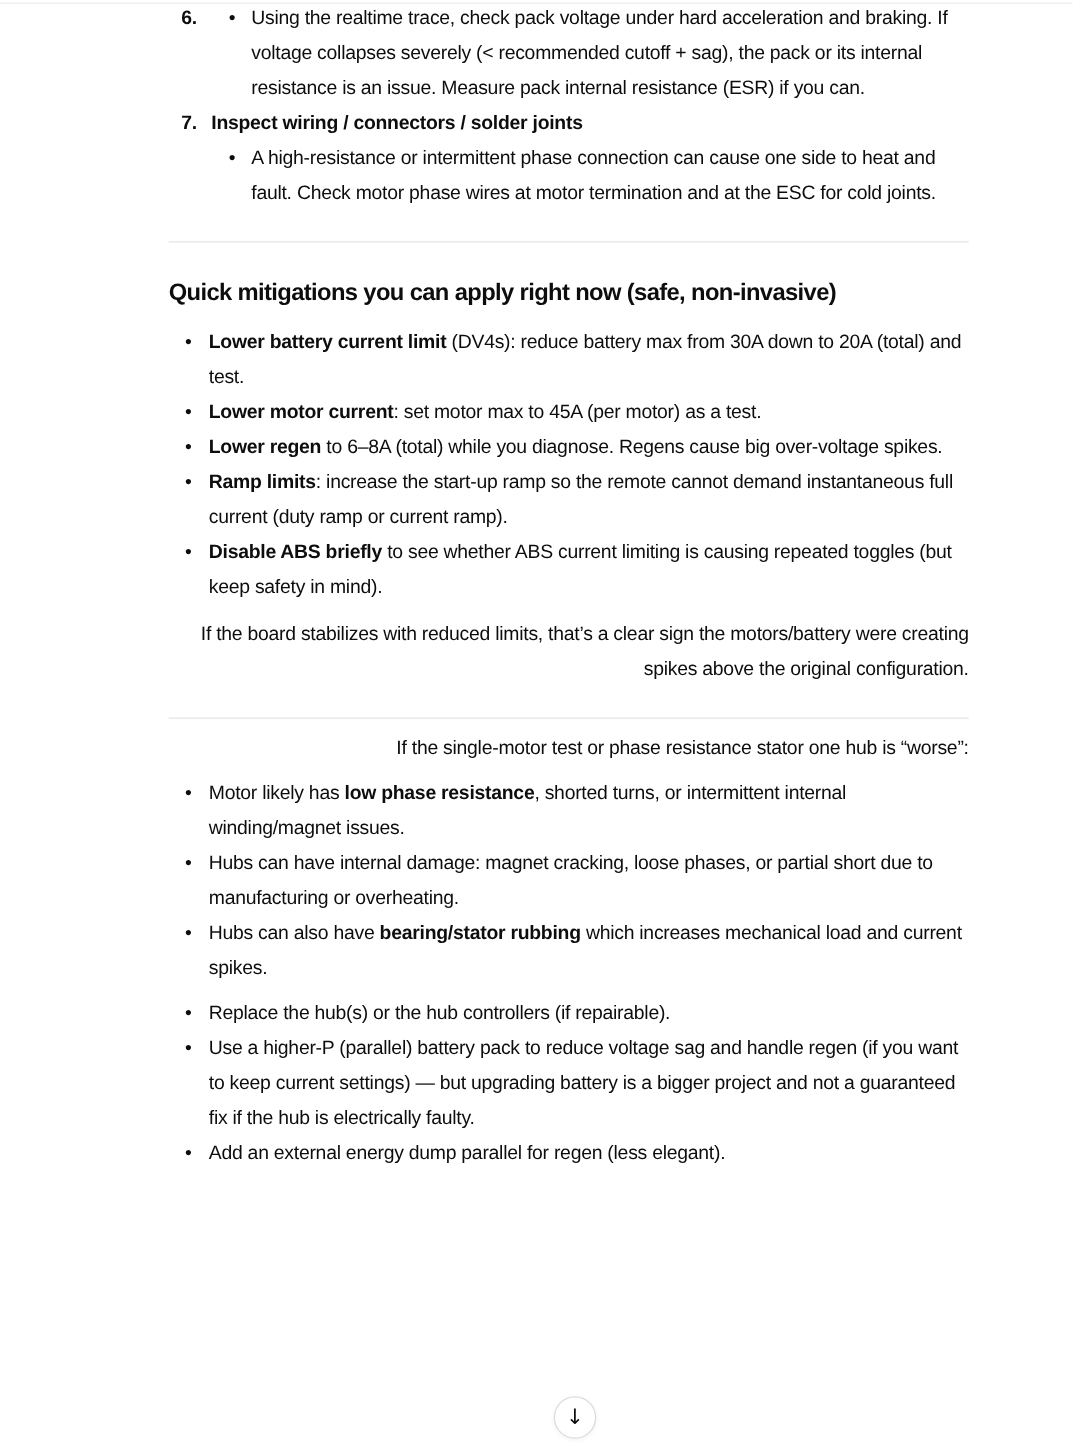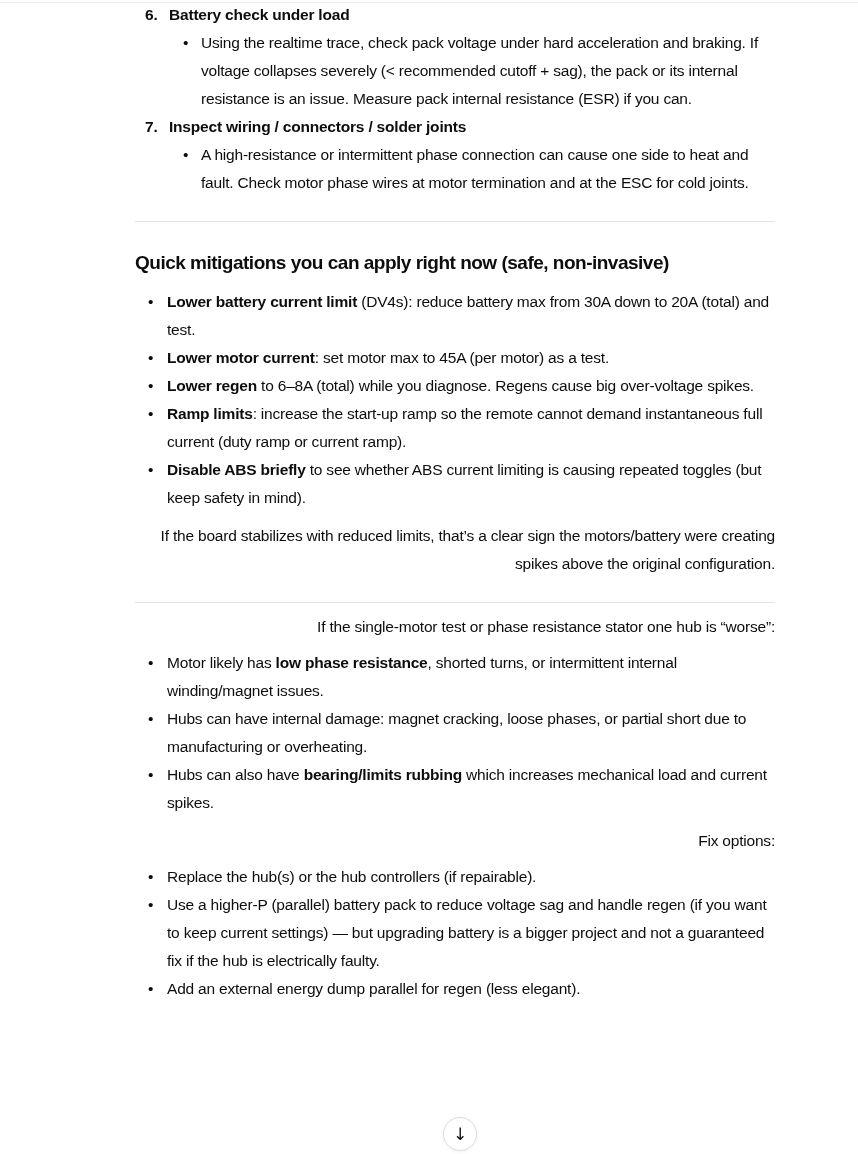--- a/index.html
+++ b/index.html
@@ -68,21 +68,20 @@
 <body>
 
 <div class="top-line"></div>
 
 <div class="content">
 
   <div>
     <div class="oli">
       <span class="omark">6.</span>
       <div class="obody">
-        <div><strong>Battery check under load</strong></div>
         <div class="sub-bli">
             <span class="bmark">•</span>
             <div class="btext">Using the realtime trace, check pack voltage under hard acceleration and braking. If voltage collapses severely (&lt; recommended cutoff + sag), the pack or its internal resistance is an issue. Measure pack internal resistance (ESR) if you can.</div>
           </div>
       </div>
     </div>
     <div class="oli">
       <span class="omark">7.</span>
       <div class="obody">
         <div><strong>Inspect wiring / connectors / solder joints</strong></div>
@@ -128,24 +127,23 @@
     <div class="bli">
         <span class="bmark">•</span>
         <div class="btext"><span>Motor likely has </span><strong>low phase resistance</strong><span>, shorted turns, or intermittent internal winding/magnet issues.</span></div>
       </div>
     <div class="bli">
         <span class="bmark">•</span>
         <div class="btext"><span>Hubs can have internal damage: magnet cracking, loose phases, or partial short due to manufacturing or overheating.</span><strong></strong><span></span></div>
       </div>
     <div class="bli">
         <span class="bmark">•</span>
-        <div class="btext"><span>Hubs can also have </span><strong>bearing/limits rubbing</strong><span> which increases mechanical load and current spikes.</span></div>
+        <div class="btext"><span>Hubs can also have </span><strong>bearing/stator rubbing</strong><span> which increases mechanical load and current spikes.</span></div>
       </div>
   </div>
-  <p class="para">Fix options:</p>
   <div class="blist">
     <div class="bli">
         <span class="bmark">•</span>
         <div class="btext">Replace the hub(s) or the hub controllers (if repairable).</div>
       </div>
     <div class="bli">
         <span class="bmark">•</span>
         <div class="btext">Use a higher-P (parallel) battery pack to reduce voltage sag and handle regen (if you want to keep current settings) — but upgrading battery is a bigger project and not a guaranteed fix if the hub is electrically faulty.</div>
       </div>
     <div class="bli">

